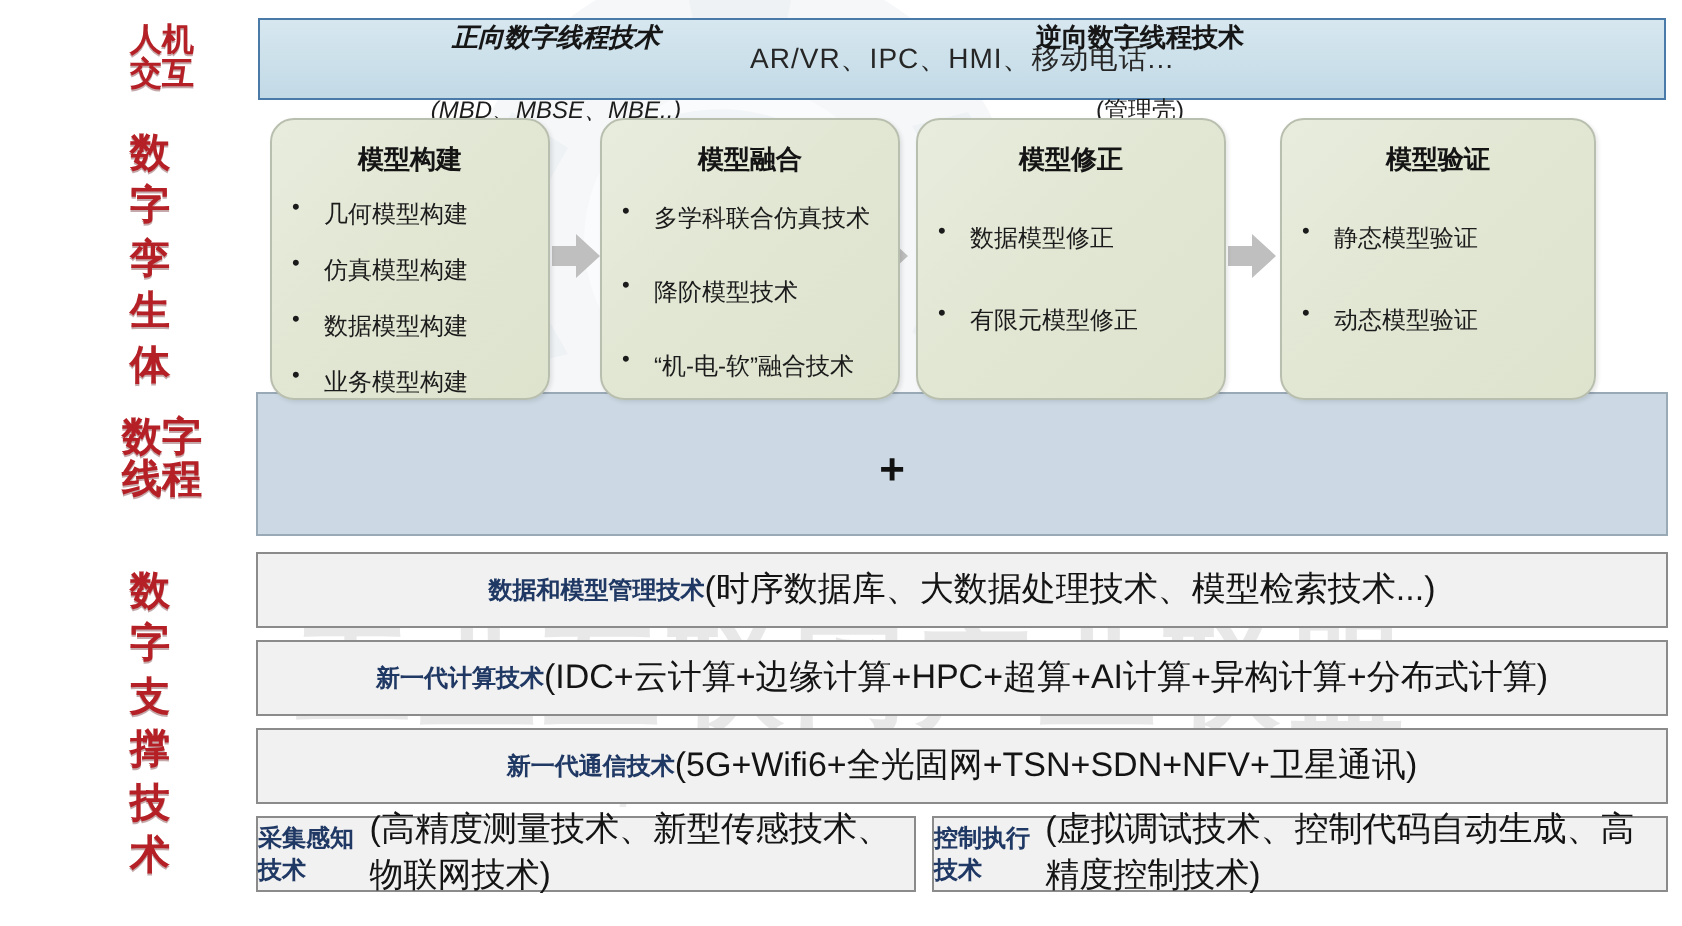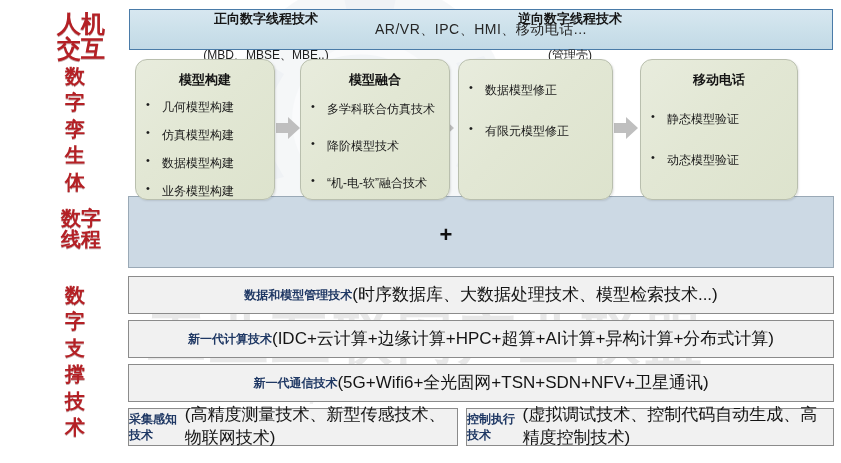--- a/index.html
+++ b/index.html
@@ -31,21 +31,21 @@
 
   
   .vlabel{
     position:absolute;
     color:#b42025;font-weight:bold;
     font-family:"DejaVu Sans",sans-serif;
     text-align:center;line-height:1.05;
     text-shadow:0 1px 0 rgba(90,10,12,.35);
     z-index:3;
   }
-  #lbl-hmi{left:48px;top:12px;width:66px;font-size:24px;}
+  #lbl-hmi{left:48px;top:12px;width:66px;font-size:16px;}
   #lbl-dt{left:58px;top:63px;width:34px;font-size:20px;line-height:1.32;}
   #lbl-thread{left:48px;top:208px;width:66px;font-size:20px;}
   #lbl-support{left:58px;top:282px;width:34px;font-size:20px;line-height:1.32;}
 
   
   #diagram{position:absolute;left:0;top:0;width:841px;height:463px;z-index:2;}
 
   
   #hmi-banner{
     position:absolute;left:129px;top:9px;width:704px;height:41px;
@@ -59,21 +59,21 @@
   
   #thread-band{
     position:absolute;left:128px;top:196px;width:706px;height:72px;
     background:#ccd9e4;
     border:1px solid #9aa9b6;
     box-sizing:border-box;
   }
   .thread-col{
     position:absolute;top:10px;width:300px;text-align:center;
   }
-  #thread-fwd{left:116px;}
+  #thread-fwd{left:128px;font-style:italic;}
   #thread-rev{left:420px;}
   .thread-col .t1{font-size:13px;font-weight:bold;color:#161616;}
   .thread-col .t2{font-size:12px;color:#1c1c1c;margin-top:19px;}
   #thread-plus{
     position:absolute;left:437px;top:222px;width:18px;
     font-size:22px;font-weight:bold;color:#111;text-align:center;
   }
 
   
   .twin-box{
@@ -200,28 +200,29 @@
   <div class="twin-box" id="box2">
     <div class="title">模型融合</div>
     <ul>
       <li>多学科联合仿真技术</li>
       <li>降阶模型技术</li>
       <li>“机-电-软”融合技术</li>
     </ul>
   </div>
 
   <div class="twin-box" id="box3">
+    <div class="title">模型修正</div>
     <ul>
       <li>数据模型修正</li>
       <li>有限元模型修正</li>
     </ul>
   </div>
 
   <div class="twin-box" id="box4">
-    <div class="title">移动电话</div>
+    <div class="title">模型验证</div>
     <ul>
       <li>静态模型验证</li>
       <li>动态模型验证</li>
     </ul>
   </div>
 
   <div class="sup" id="sup1">
     <div class="t1">数据和模型管理技术</div>
     <div class="t2">(时序数据库、大数据处理技术、模型检索技术...)</div>
   </div>

